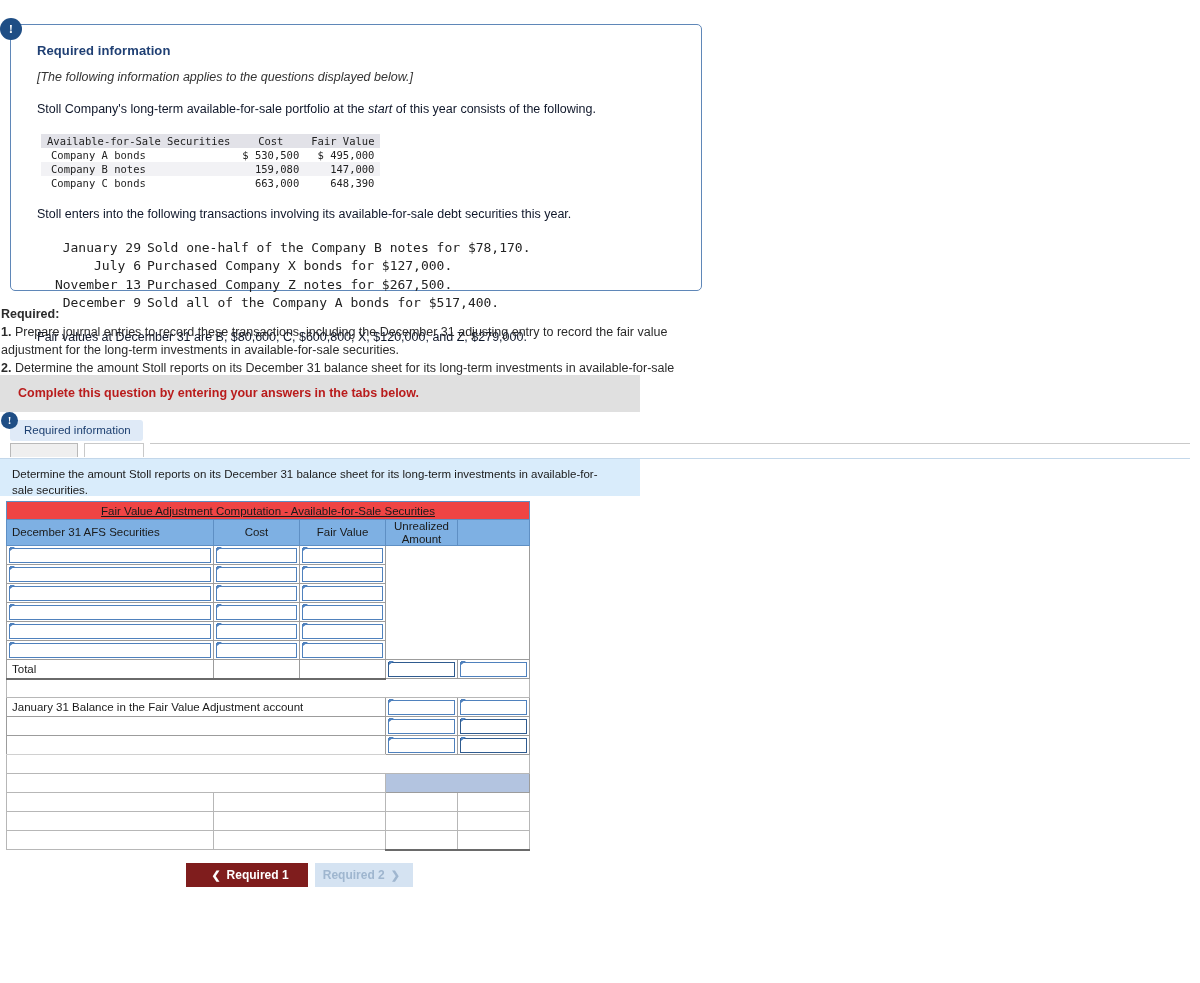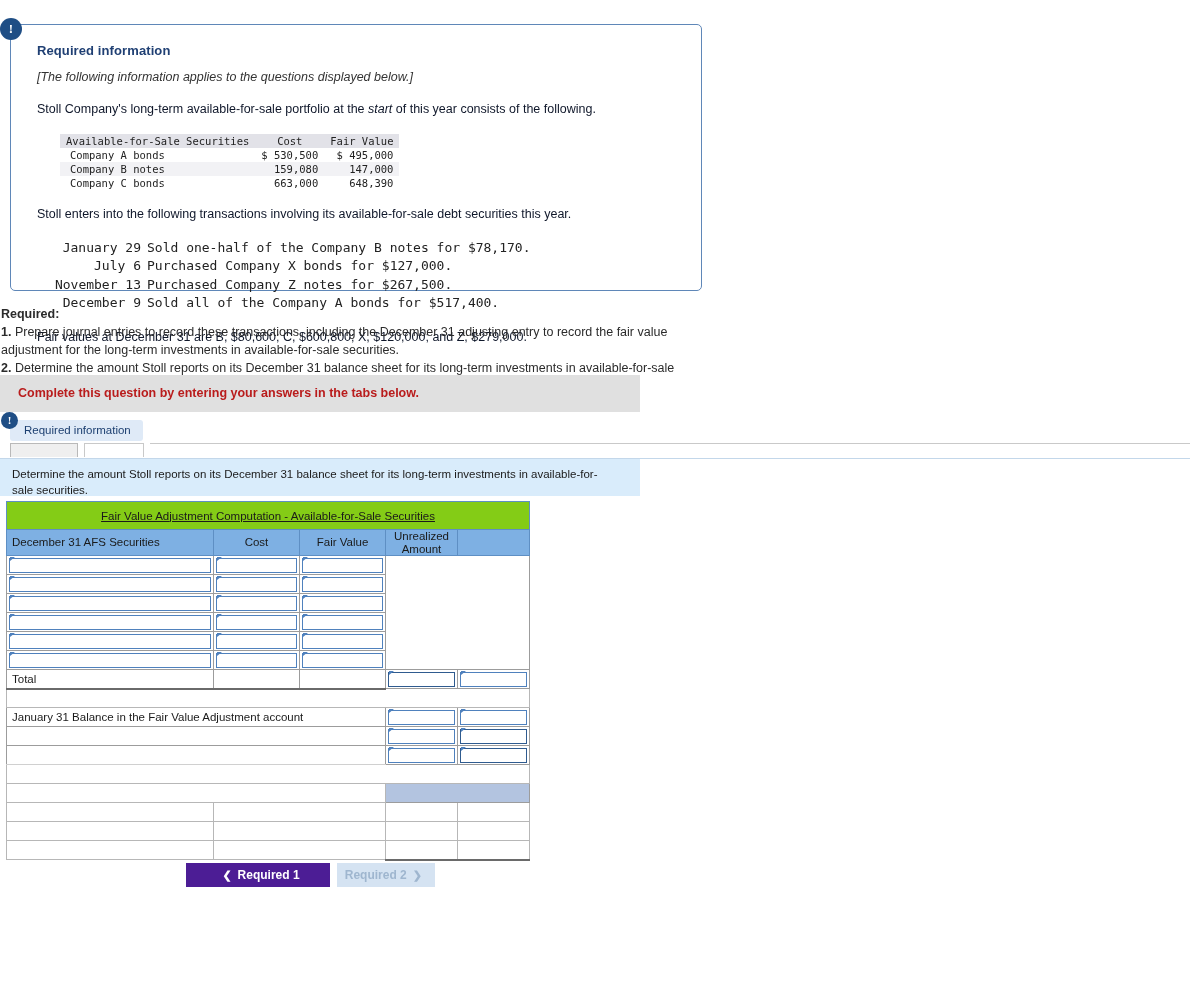--- a/index.html
+++ b/index.html
@@ -65,21 +65,21 @@
     margin-bottom: 16px;
     line-height: 1.35;
   }
   .panel-para .it { font-style: italic; }
 
   
   .mono-table {
     font-family: "DejaVu Sans Mono", "Liberation Mono", monospace;
     font-size: 10.5px;
     border-collapse: collapse;
-    margin: 0 0 16px 23px;
+    margin: 0 0 16px 4px;
     color: #222;
   }
   .mono-table th, .mono-table td {
     padding: 1px 6px;
     white-space: pre;
     font-weight: normal;
   }
   .mono-table thead tr { background: #e2e2e8; }
   .mono-table thead th { text-align: left; }
   .mono-table thead th.num { text-align: center; }
@@ -232,25 +232,25 @@
     border: 1px solid #9c9c9c;
     padding: 0;
     height: 19px;
     font-size: 11.5px;
     color: #1a1a1a;
     vertical-align: middle;
     box-sizing: border-box;
     background: #ffffff;
   }
   .sheet td.ttl {
-    background: #84cc16;
+    background: #ef4444;
     border: 1px solid #5e8fc4;
     text-align: center;
     font-weight: normal;
-    height: 28px;
+    height: 18px;
   }
   .sheet td.ttl u { text-decoration: underline; }
   .sheet td.hd {
     background: #7eb0e3;
     border: 1px solid #5e8fc4;
     text-align: center;
     height: 25px;
     font-size: 11.5px;
     line-height: 1.1;
   }
@@ -298,22 +298,22 @@
     display: inline-block;
     border: none;
     height: 24px;
     font-family: "Liberation Sans", sans-serif;
     font-size: 12px;
     font-weight: bold;
     cursor: pointer;
     vertical-align: top;
   }
   .btn-prev {
-    width: 144px;
-    background: #4c1d95;
+    width: 122px;
+    background: #7f1d1d;
     color: #ffffff;
   }
   .btn-next {
     width: 98px;
     background: #d5e3f2;
     color: #9fb6cf;
     margin-left: 4px;
   }
   .btn .chev { font-size: 11px; padding: 0 6px; }
 </style>

